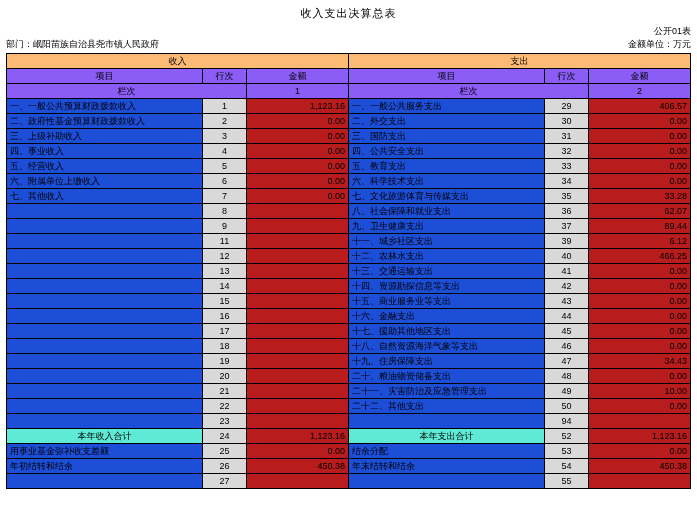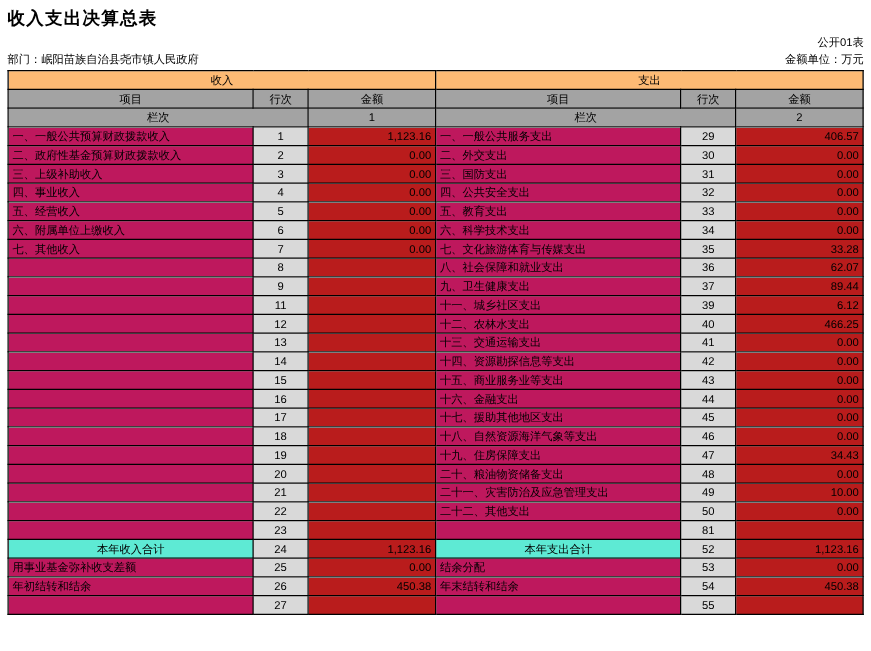--- a/index.html
+++ b/index.html
@@ -16,22 +16,23 @@
     overflow: hidden;
   }
   .page {
     position: relative;
     width: 697px;
     height: 521px;
     box-sizing: border-box;
     padding: 0 6px;
   }
   .doc-title {
-    font-size: 14px;
-    font-weight: bold;
+    text-align: center;
+    font-size: 11px;
+    font-weight: normal;
     padding-top: 6px;
     padding-bottom: 4px;
     letter-spacing: 1px;
   }
   .meta-row {
     display: flex;
     justify-content: space-between;
     align-items: flex-end;
     font-size: 9px;
     line-height: 13px;
@@ -49,29 +50,29 @@
     border: 1px solid #000000;
     font-size: 9px;
     font-weight: normal;
     padding: 0 3px;
     height: 14px;
     line-height: 14px;
     overflow: hidden;
     white-space: nowrap;
   }
   .hdr {
-    background: #a3a3a3;
+    background: #8b5cf6;
     text-align: center;
     font-weight: normal;
   }
   .hdr-group {
     background: #fdba74;
     text-align: center;
   }
-  .cell-item { text-align: left; background: #be185d; }
+  .cell-item { text-align: left; background: #1d4ed8; }
   .cell-num { text-align: center; background: #d9d9d9; }
   .cell-amt { text-align: right; background: #b91c1c; padding-right: 6px; }
   .center-bold { text-align: center; font-weight: bold; background: #5eead4; }
   col.c-item { width: 196px; }
   col.c-row { width: 44px; }
   col.c-amt { width: 102px; }
 </style>
 </head>
 <body>
 
@@ -283,21 +284,21 @@
           <td class="cell-amt"></td>
           <td class="cell-item">二十二、其他支出</td>
           <td class="cell-num">50</td>
           <td class="cell-amt">0.00</td>
         </tr>
         <tr>
           <td class="cell-item"></td>
           <td class="cell-num">23</td>
           <td class="cell-amt"></td>
           <td class="cell-item"></td>
-          <td class="cell-num">81</td>
+          <td class="cell-num">94</td>
           <td class="cell-amt"></td>
         </tr>
         <tr>
           <td class="center-bold">本年收入合计</td>
           <td class="cell-num">24</td>
           <td class="cell-amt">1,123.16</td>
           <td class="center-bold">本年支出合计</td>
           <td class="cell-num">52</td>
           <td class="cell-amt">1,123.16</td>
         </tr>

